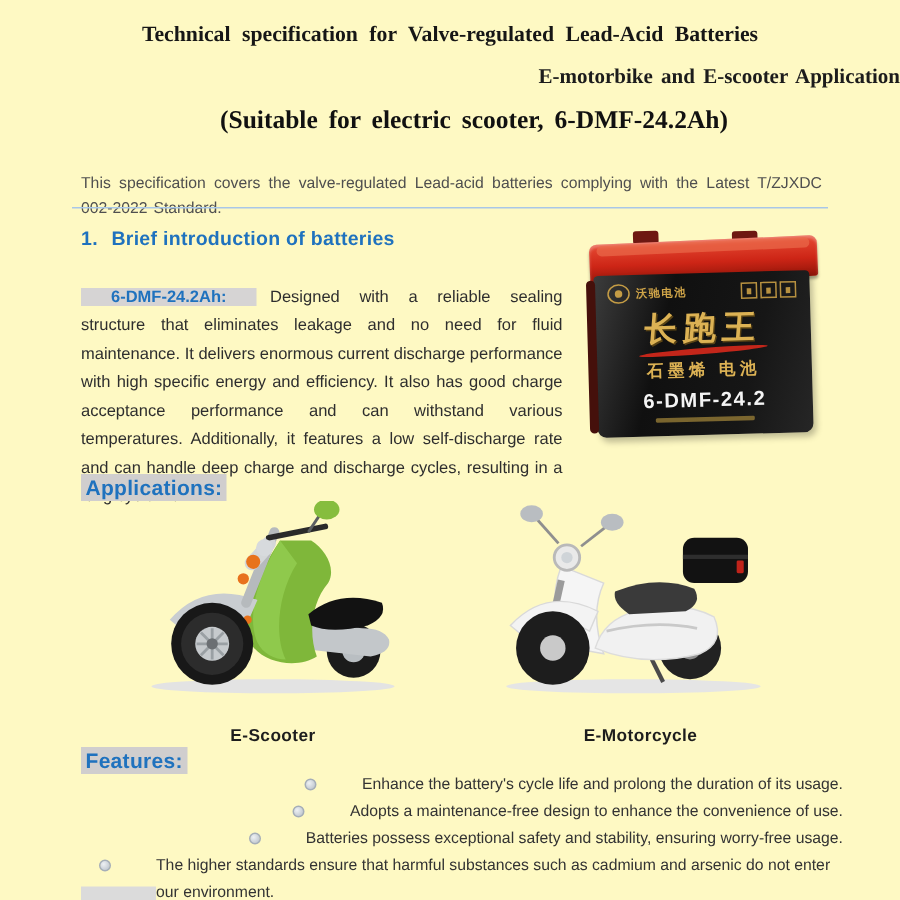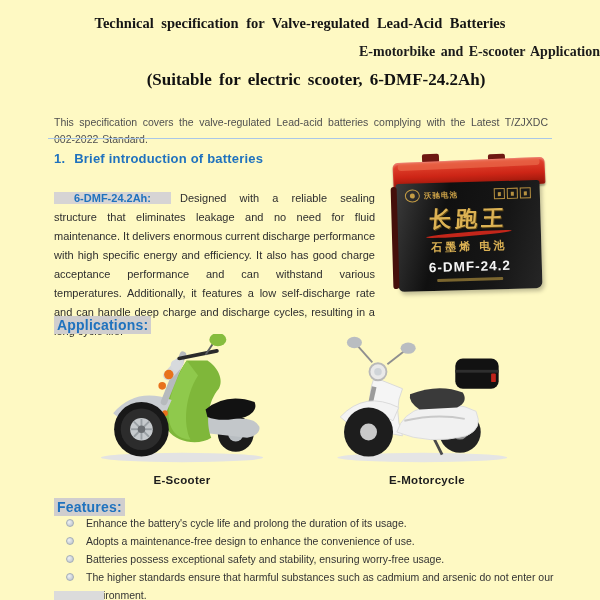--- a/index.html
+++ b/index.html
@@ -61,24 +61,24 @@
   .footnote-bar{width:66px;height:3px;background:#8d7434;opacity:.85;margin:4px auto 0;border-radius:1px;}
   
   .hl-label{position:absolute;left:54px;font-size:14px;font-weight:700;color:#1f72be;
     background:#d0cece;padding:1px 3px;letter-spacing:.2px;}
   .lbl-apps{top:316px;} .lbl-feat{top:498px;}
   
   .figure{position:absolute;top:334px;text-align:center;}
   .fig-scooter{left:62px;width:240px;}
   .fig-moto{left:302px;width:250px;}
   .figure svg{display:block;margin:0 auto;}
-  .caption{margin-top:8px;font-size:11.5px;font-weight:700;color:#1d1d1d;letter-spacing:.3px;}
+  .caption{margin-top:19px;font-size:11.5px;font-weight:700;color:#1d1d1d;letter-spacing:.3px;}
   
   .features-list{position:absolute;top:514px;left:66px;width:496px;margin:0;padding:0;list-style:none;}
-  .features-list li{display:flex;gap:12px;font-size:10.5px;line-height:18px;color:#333;}
+  .features-list li{display:flex;gap:30px;font-size:10.5px;line-height:18px;color:#333;justify-content:flex-end;}
   .dot{flex:0 0 auto;width:6px;height:6px;margin-top:5px;border-radius:50%;
     background:radial-gradient(circle at 35% 35%, #eef1f4, #b6bec7);border:1px solid #a5aeb8;}
   .cutoff-box{position:absolute;left:54px;top:591px;width:50px;height:9px;background:#dbdbdb;}
 </style>
 </head>
 <body>
 
 <div class="page">
 
   <div class="title1">Technical specification for Valve-regulated Lead-Acid Batteries</div>

